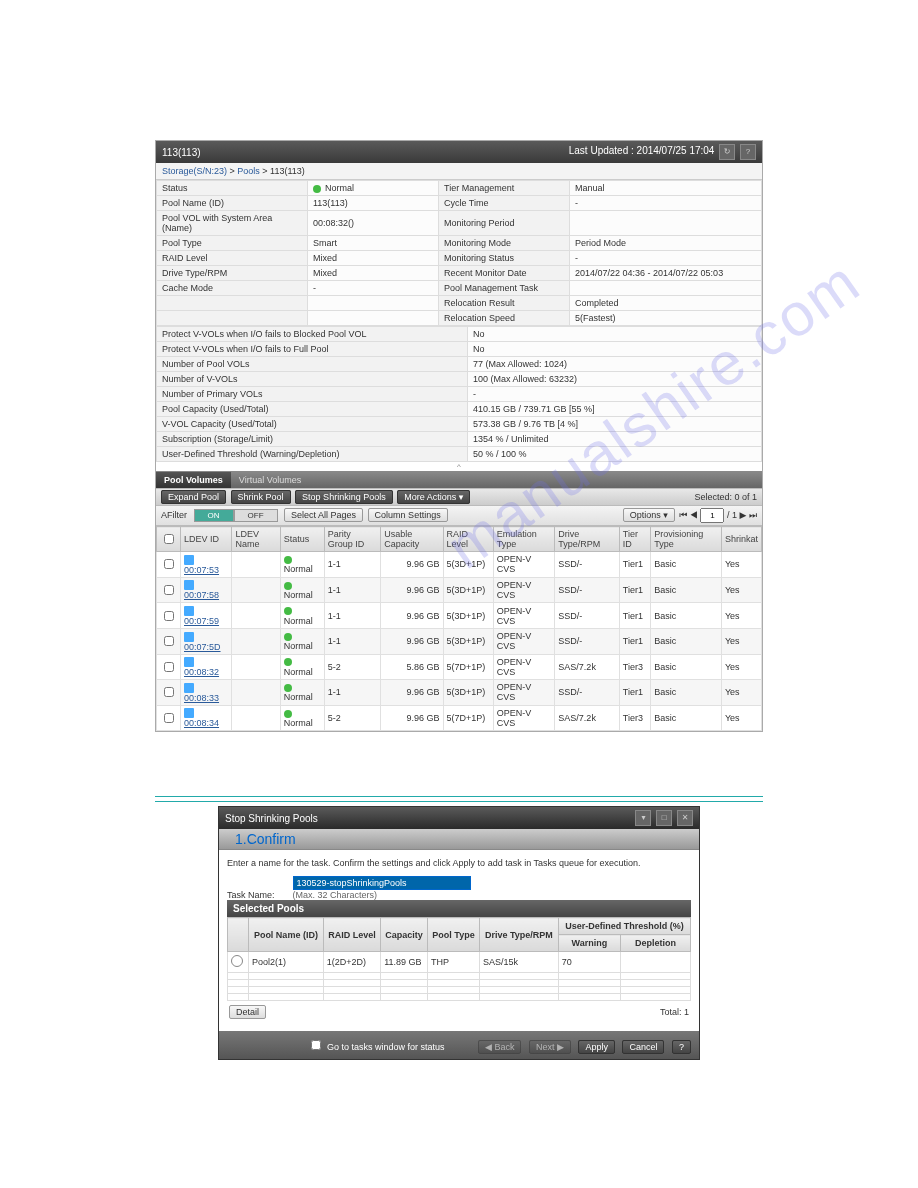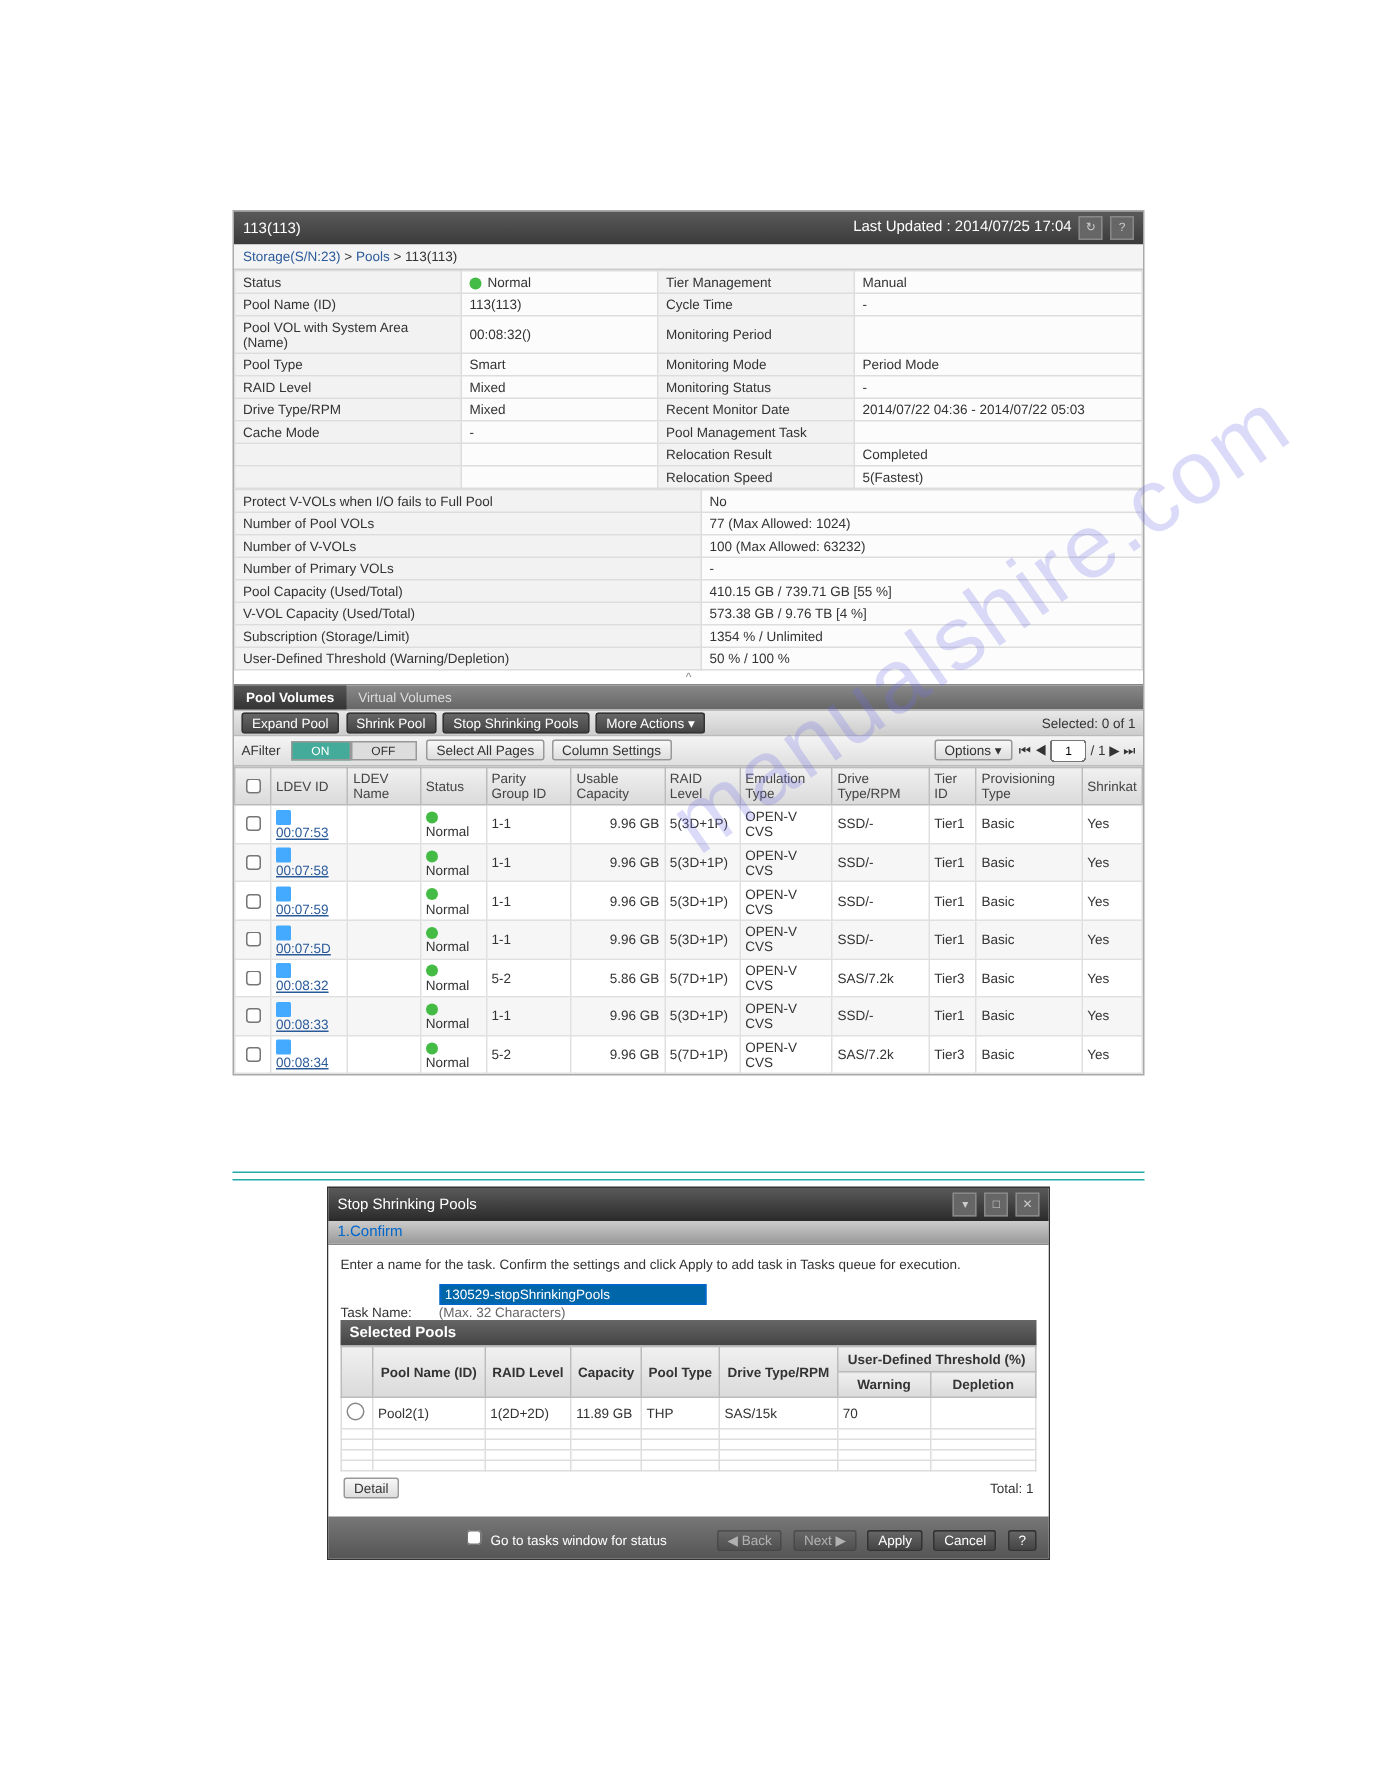--- a/index.html
+++ b/index.html
@@ -30,21 +30,21 @@
 .grid{width:100%;border-collapse:collapse;font-size:9px}
 .grid th{background:linear-gradient(#f0f0f0,#dadada);border:1px solid #bbb;padding:2px 3px;text-align:left;font-weight:normal;color:#444}
 .grid td{border:1px solid #e0e0e0;padding:2px 3px;background:#fff}
 .grid tr:nth-child(even) td{background:#f6f6f6}
 .grid a{color:#2a5a9a;text-decoration:underline}
 .icn{display:inline-block;width:10px;height:10px;background:#4af;border-radius:1px;margin-right:2px;vertical-align:middle}
 .spacer{height:60px}
 .sep{border:none;border-top:1px solid #2aa;margin:4px 0}
 .dlg{width:480px;border:1px solid #333;margin:0 auto}
 .dlg .titlebar{background:linear-gradient(#5a5a5a,#2a2a2a)}
-.dlg .step{background:linear-gradient(#ccc,#999);padding:2px 6px;font-size:10px;border-bottom:1px solid #888}
+.dlg .step{background:linear-gradient(#ccc,#999);padding:2px 16px;font-size:14px;border-bottom:1px solid #888}
 .dlg .step span{color:#06c}
 .dlg .body{background:#fff;padding:8px;font-size:9px}
 .dlg input[type=text]{border:1px solid #06c;padding:1px 3px;font-size:9px;width:170px;background:#06a;color:#fff}
 .sub{background:linear-gradient(#666,#444);color:#fff;padding:3px 6px;font-size:10px;font-weight:bold}
 .dlg table{width:100%;border-collapse:collapse;font-size:9px}
 .dlg th{background:linear-gradient(#f0f0f0,#dadada);border:1px solid #bbb;padding:3px;font-weight:bold}
 .dlg td{border:1px solid #ddd;padding:3px}
 .dlg .footer{background:linear-gradient(#777,#555);padding:6px;text-align:right}
 .dlg .footer .btn{margin-left:3px}
 .pager input{width:16px;font-size:8px;text-align:center}
@@ -127,20 +127,24 @@
           <tr>
             <td class="l"></td>
             <td class="v"></td>
             <td class="l2">Relocation Speed</td>
             <td>5(Fastest)</td>
           </tr>
         </tbody>
  </table>
  <table class="kv">
   <tbody id="kv2">
+          <tr>
+            <td class="l" style="width:300px">Protect V-VOLs when I/O fails to Blocked Pool VOL</td>
+            <td>No</td>
+          </tr>
           <tr>
             <td class="l" style="width:300px">Protect V-VOLs when I/O fails to Full Pool</td>
             <td>No</td>
           </tr>
           <tr>
             <td class="l" style="width:300px">Number of Pool VOLs</td>
             <td>77 (Max Allowed: 1024)</td>
           </tr>
           <tr>
             <td class="l" style="width:300px">Number of V-VOLs</td>

